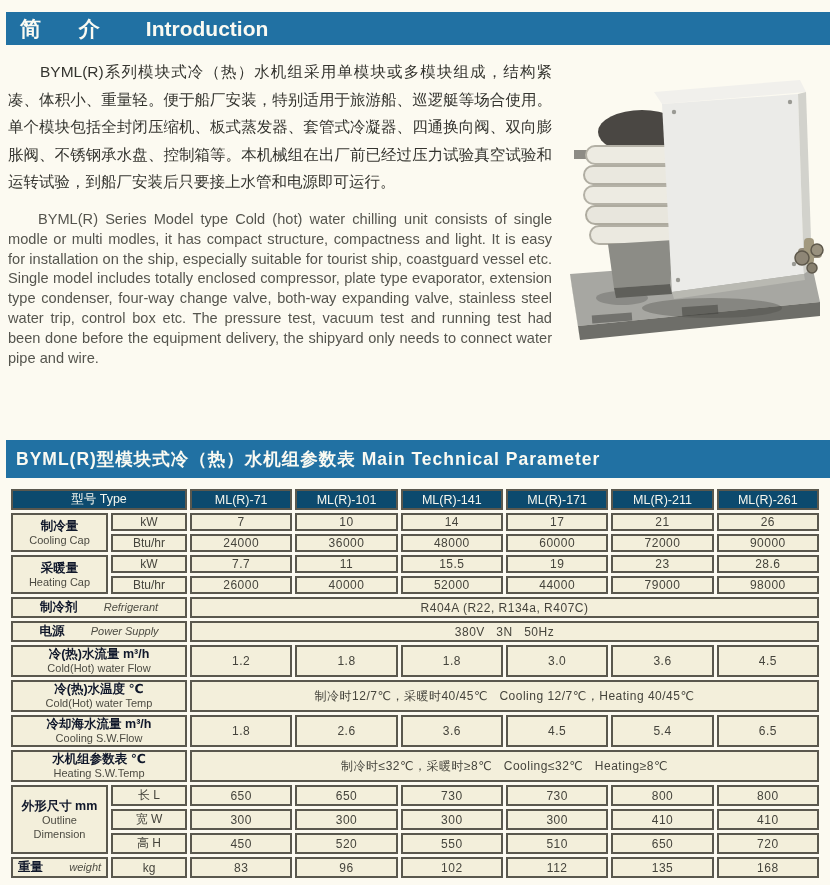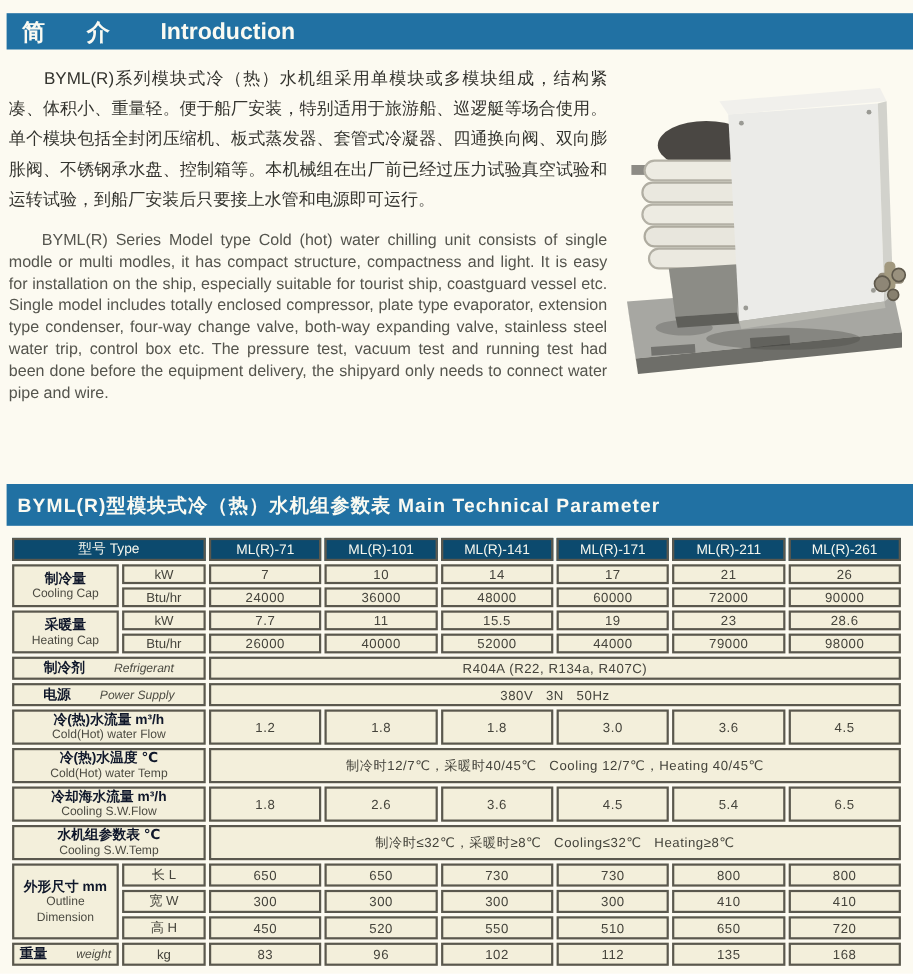--- a/index.html
+++ b/index.html
@@ -226,21 +226,21 @@
       <td class="val">1.8</td>
       <td class="val">2.6</td>
       <td class="val">3.6</td>
       <td class="val">4.5</td>
       <td class="val">5.4</td>
       <td class="val">6.5</td>
     </tr>
     <tr class="rd">
       <td colspan="2" class="lbl2">
         <span class="cn">水机组参数表 ℃</span>
-        <span class="en">Cooling S.W.Temp</span>
+        <span class="en">Heating S.W.Temp</span>
       </td>
       <td colspan="6" class="val pre">制冷时≤32℃，采暖时≥8℃   Cooling≤32℃   Heating≥8℃</td>
     </tr>
     <tr class="rs">
       <td rowspan="3" class="lbl2">
         <span class="cn">外形尺寸 mm</span>
         <span class="en">Outline Dimension</span>
       </td>
       <td>长 L</td>
       <td class="val">650</td>

